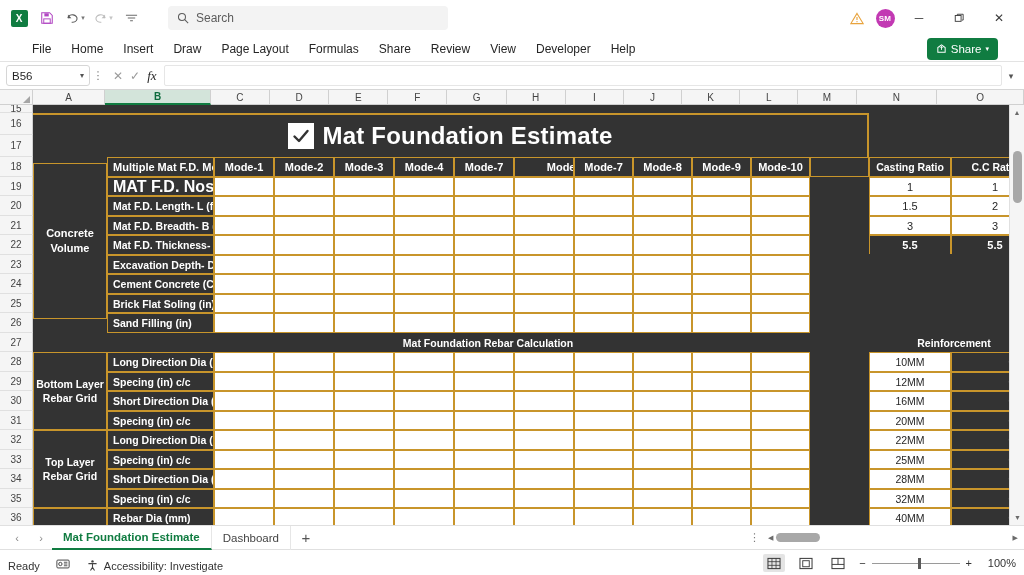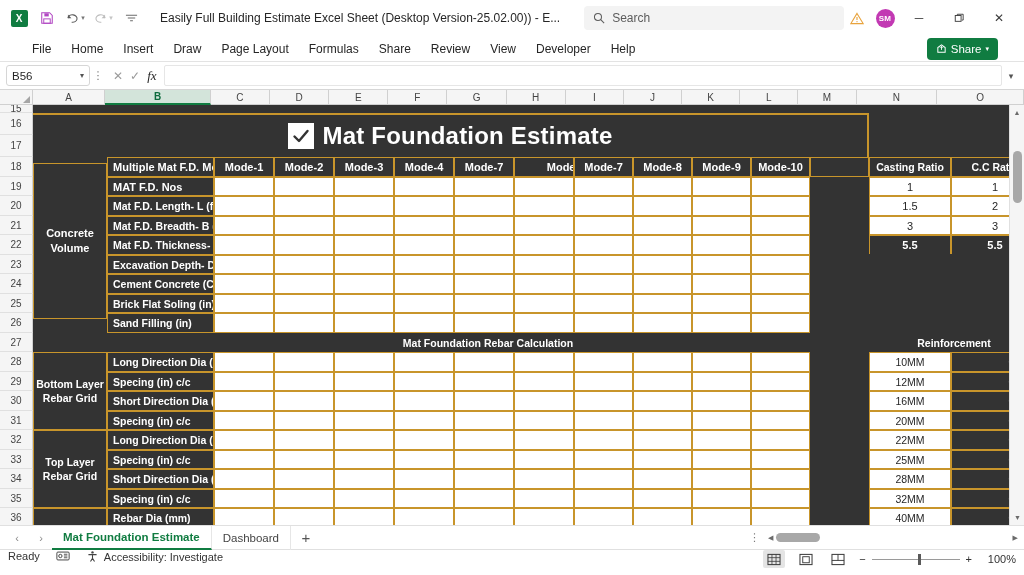--- a/index.html
+++ b/index.html
@@ -153,21 +153,21 @@
   .addsheet { width:30px;text-align:center;color:#555;font-size:15px; }
   .hscroll-area { margin-left:auto; display:flex; align-items:center; gap:4px; padding-right:6px; }
   .hs-dots { color:#7a7a7a; font-size:11px; padding:0 4px; }
   .hs-track { width:250px;height:12px;position:relative;display:flex;align-items:center;gap:3px; }
   .hs-arr { color:#6b6b6b; font-size:7px; }
   .hs-bar { flex:1; height:9px; position:relative; }
   .hs-thumb { position:absolute; left:0; top:0; width:44px;height:9px;border-radius:5px;background:#a8a8a8; }
 
   
   .statusbar {
-    height:23px;display:flex;align-items:flex-start;background:#ffffff;
+    height:23px;display:flex;align-items:flex-end;background:#ffffff;
     border-top:1px solid #e0e0e0;padding:0 8px;font-size:11px;color:#333;gap:16px;
   }
   .sb-right { margin-left:auto; display:flex; align-items:center; gap:10px; }
   .viewbtn {
     width:22px;height:18px;display:flex;align-items:center;justify-content:center;
     color:#3a3a3a;border-radius:2px;
   }
   .viewbtn.on { background:#e4e4e4; }
   .zoom-slider { display:flex;align-items:center;gap:6px; }
   .zs-line { width:88px;height:1px;background:#9a9a9a;position:relative; }
@@ -202,21 +202,20 @@
           <path d="M14.5 2.2v4.6h-4.2z" fill="#bdbdbd"></path>
         </svg>
       <span style="font-size:7px;color:#c5c5c5;margin-left:1px;">▾</span>
     </div>
     <div class="qicon">
       <svg width="13" height="10" viewBox="0 0 14 10">
           <path d="M1 2h12M3 5h8M5.5 8h3" stroke="#6b6b6b" stroke-width="1.1" fill="none"></path>
         </svg>
     </div>
   </div>
-  <div class="win-title">Easily Full Building Estimate Excel Sheet (Desktop Version-25.02.00))  -  E...</div>
   <div class="searchbox">
     <svg width="12" height="12" viewBox="0 0 14 14">
         <circle cx="5.8" cy="5.8" r="4.1" fill="none" stroke="#5c5c5c" stroke-width="1.2"></circle>
         <path d="M9 9l4 4" stroke="#5c5c5c" stroke-width="1.2"></path>
       </svg>
     <span>Search</span>
   </div>
   <div class="tb-right">
     <div class="qicon">
       <svg width="14" height="13" viewBox="0 0 16 14">
@@ -343,21 +342,21 @@
         <div class="c dark gold-b bold ctr" style="left: 421px; top: 52px; width: 60px; height: 20px;">Mode-7</div>
         <div class="c dark gold-b bold ctr" style="left: 481px; top: 52px; width: 60px; height: 20px; padding-left: 44px;">Mode-6</div>
         <div class="c dark gold-b bold ctr" style="left: 541px; top: 52px; width: 59px; height: 20px;">Mode-7</div>
         <div class="c dark gold-b bold ctr" style="left: 600px; top: 52px; width: 59px; height: 20px;">Mode-8</div>
         <div class="c dark gold-b bold ctr" style="left: 659px; top: 52px; width: 59px; height: 20px;">Mode-9</div>
         <div class="c dark gold-b bold ctr" style="left: 718px; top: 52px; width: 59px; height: 20px;">Mode-10</div>
         <div class="c dark gold-b bold ctr" style="left: 777px; top: 52px; width: 59px; height: 20px;"></div>
         <div class="c dark gold-b bold ctr" style="left: 836px; top: 52px; width: 82px; height: 20px; font-size: 10.5px;">Casting Ratio</div>
         <div class="c dark gold-b bold ctr" style="left: 918px; top: 52px; width: 88px; height: 20px; font-size: 10.5px;">C.C Ratio</div>
         <div class="c dark gold-b bold ctr" style="left: 0px; top: 58px; width: 74px; height: 156px; text-align: center; line-height: 1.35; display: flex;">Concrete<br>Volume</div>
-        <div class="c dark gold-b bold lft" style="left: 74px; top: 72px; width: 107px; height: 19px; font-size: 11px;">MAT F.D. Nos</div>
+        <div class="c dark gold-b bold lft" style="left: 74px; top: 72px; width: 107px; height: 19px; font-size: 16px;">MAT F.D. Nos</div>
         <div class="c white gold-b ctr" style="left: 181px; top: 72px; width: 60px; height: 19px;"></div>
         <div class="c white gold-b ctr" style="left: 241px; top: 72px; width: 60px; height: 19px;"></div>
         <div class="c white gold-b ctr" style="left: 301px; top: 72px; width: 60px; height: 19px;"></div>
         <div class="c white gold-b ctr" style="left: 361px; top: 72px; width: 60px; height: 19px;"></div>
         <div class="c white gold-b ctr" style="left: 421px; top: 72px; width: 60px; height: 19px;"></div>
         <div class="c white gold-b ctr" style="left: 481px; top: 72px; width: 60px; height: 19px;"></div>
         <div class="c white gold-b ctr" style="left: 541px; top: 72px; width: 59px; height: 19px;"></div>
         <div class="c white gold-b ctr" style="left: 600px; top: 72px; width: 59px; height: 19px;"></div>
         <div class="c white gold-b ctr" style="left: 659px; top: 72px; width: 59px; height: 19px;"></div>
         <div class="c white gold-b ctr" style="left: 718px; top: 72px; width: 59px; height: 19px;"></div>

